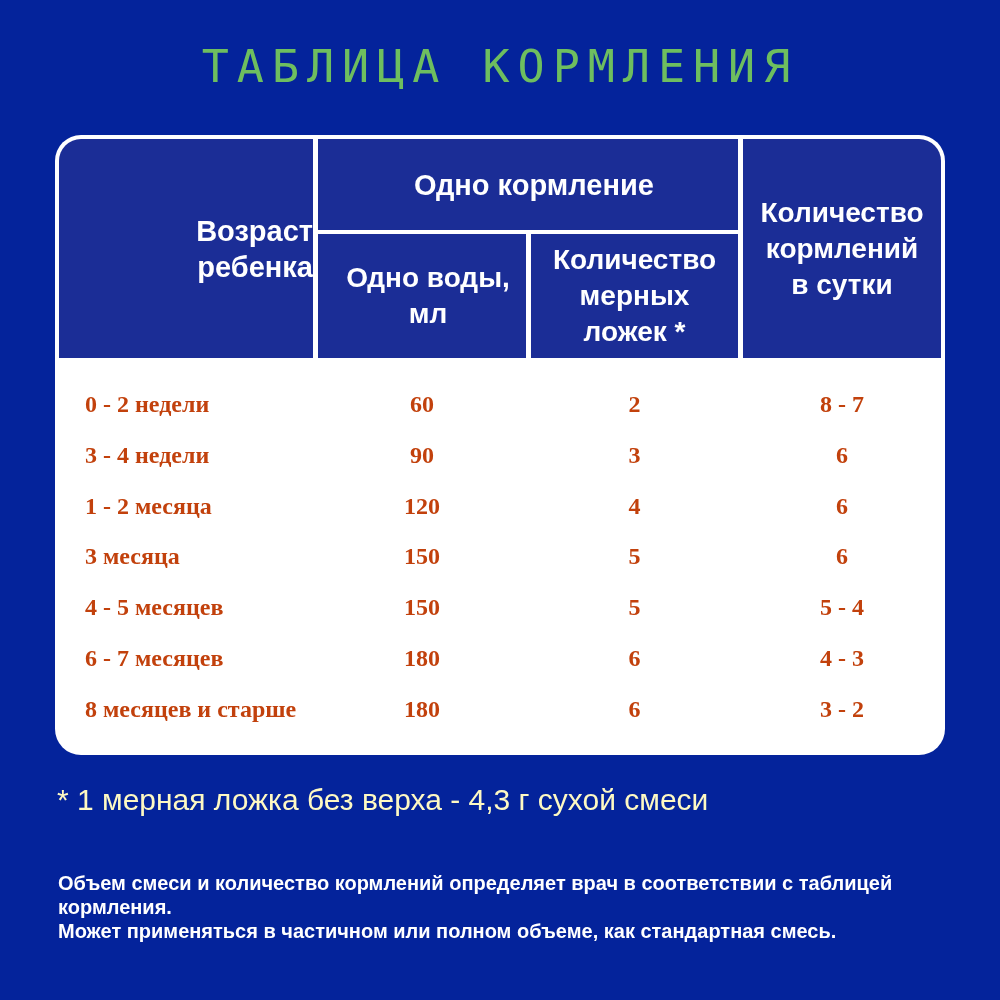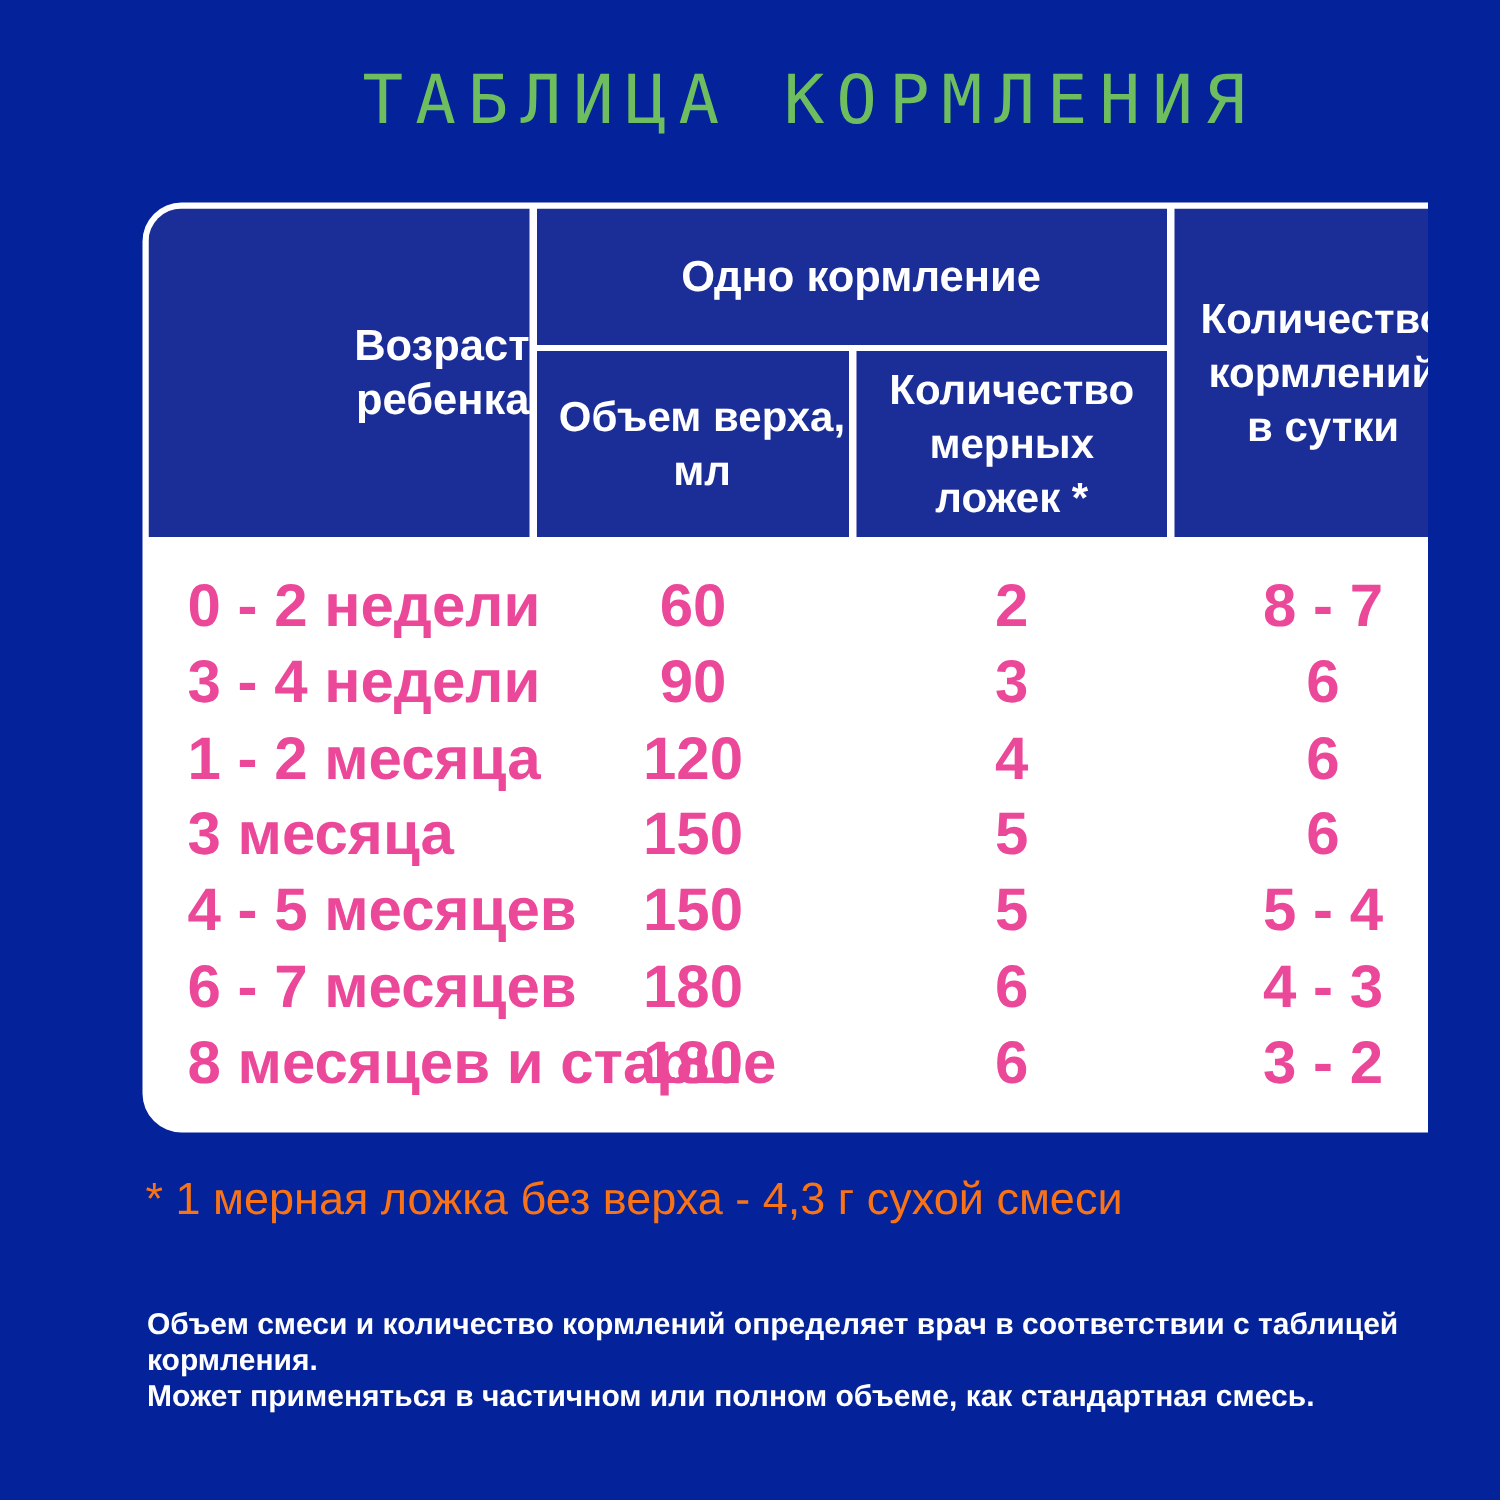--- a/index.html
+++ b/index.html
@@ -2,26 +2,25 @@
 <html><head>
 <meta charset="utf-8">
 <style>
   html, body {
     margin: 0;
     padding: 0;
     background: #04239B;
   }
   .page {
     position: relative;
-    width: 912px;
+    width: 1000px;
     height: 1000px;
     background: #04239B;
     overflow: hidden;
     font-family: "Liberation Sans", sans-serif;
-    margin-left: 40px;
   }
   .title {
     position: absolute;
     top: 40px;
     left: 0;
     width: 1000px;
     margin: 0;
     text-align: center;
     font-family: "DejaVu Sans Mono", monospace;
     font-weight: 400;
@@ -97,37 +96,38 @@
     flex-direction: column;
     justify-content: space-between;
   }
   .row {
     display: grid;
     grid-template-columns: 254px 208px 207px 198px;
     column-gap: 5px;
     align-items: center;
   }
   .cell {
-    color: #ec4899;
+    color: #c2410c;
     font-weight: bold;
-    font-size: 40px;
+    font-size: 24px;
     line-height: 36px;
+    font-family: Liberation Serif, serif;
   }
   .cell.c-age {
     padding-left: 26px;
     white-space: nowrap;
   }
   .cell.c-num {
     text-align: center;
   }
   .footnote {
     position: absolute;
     left: 57px;
     top: 783px;
-    color: #f97316;
+    color: #fef9c3;
     font-size: 30px;
     font-weight: 400;
     white-space: nowrap;
   }
   .disclaimer {
     position: absolute;
     left: 58px;
     top: 871px;
     color: #FFFFFF;
     font-size: 20px;
@@ -141,21 +141,21 @@
 <div class="page">
 
   <h1 class="title">ТАБЛИЦА КОРМЛЕНИЯ</h1>
 
   <div class="table">
 
     <div class="thead">
       <div class="hcell h-age">Возраст ребенка</div>
       <div class="hcell h-one-feeding">Одно кормление</div>
       <div class="hcell h-feedings">Количество кормлений в сутки</div>
-      <div class="hcell h-water">Объем верха, мл</div>
+      <div class="hcell h-water">Одно воды, мл</div>
       <div class="hcell h-spoons">Количество мерных ложек *</div>
     </div>
 
     <div class="tbody">
       <div class="row">
         <div class="cell c-age">0 - 2 недели</div>
         <div class="cell c-num">60</div>
         <div class="cell c-num">2</div>
         <div class="cell c-num">8 - 7</div>
       </div>

